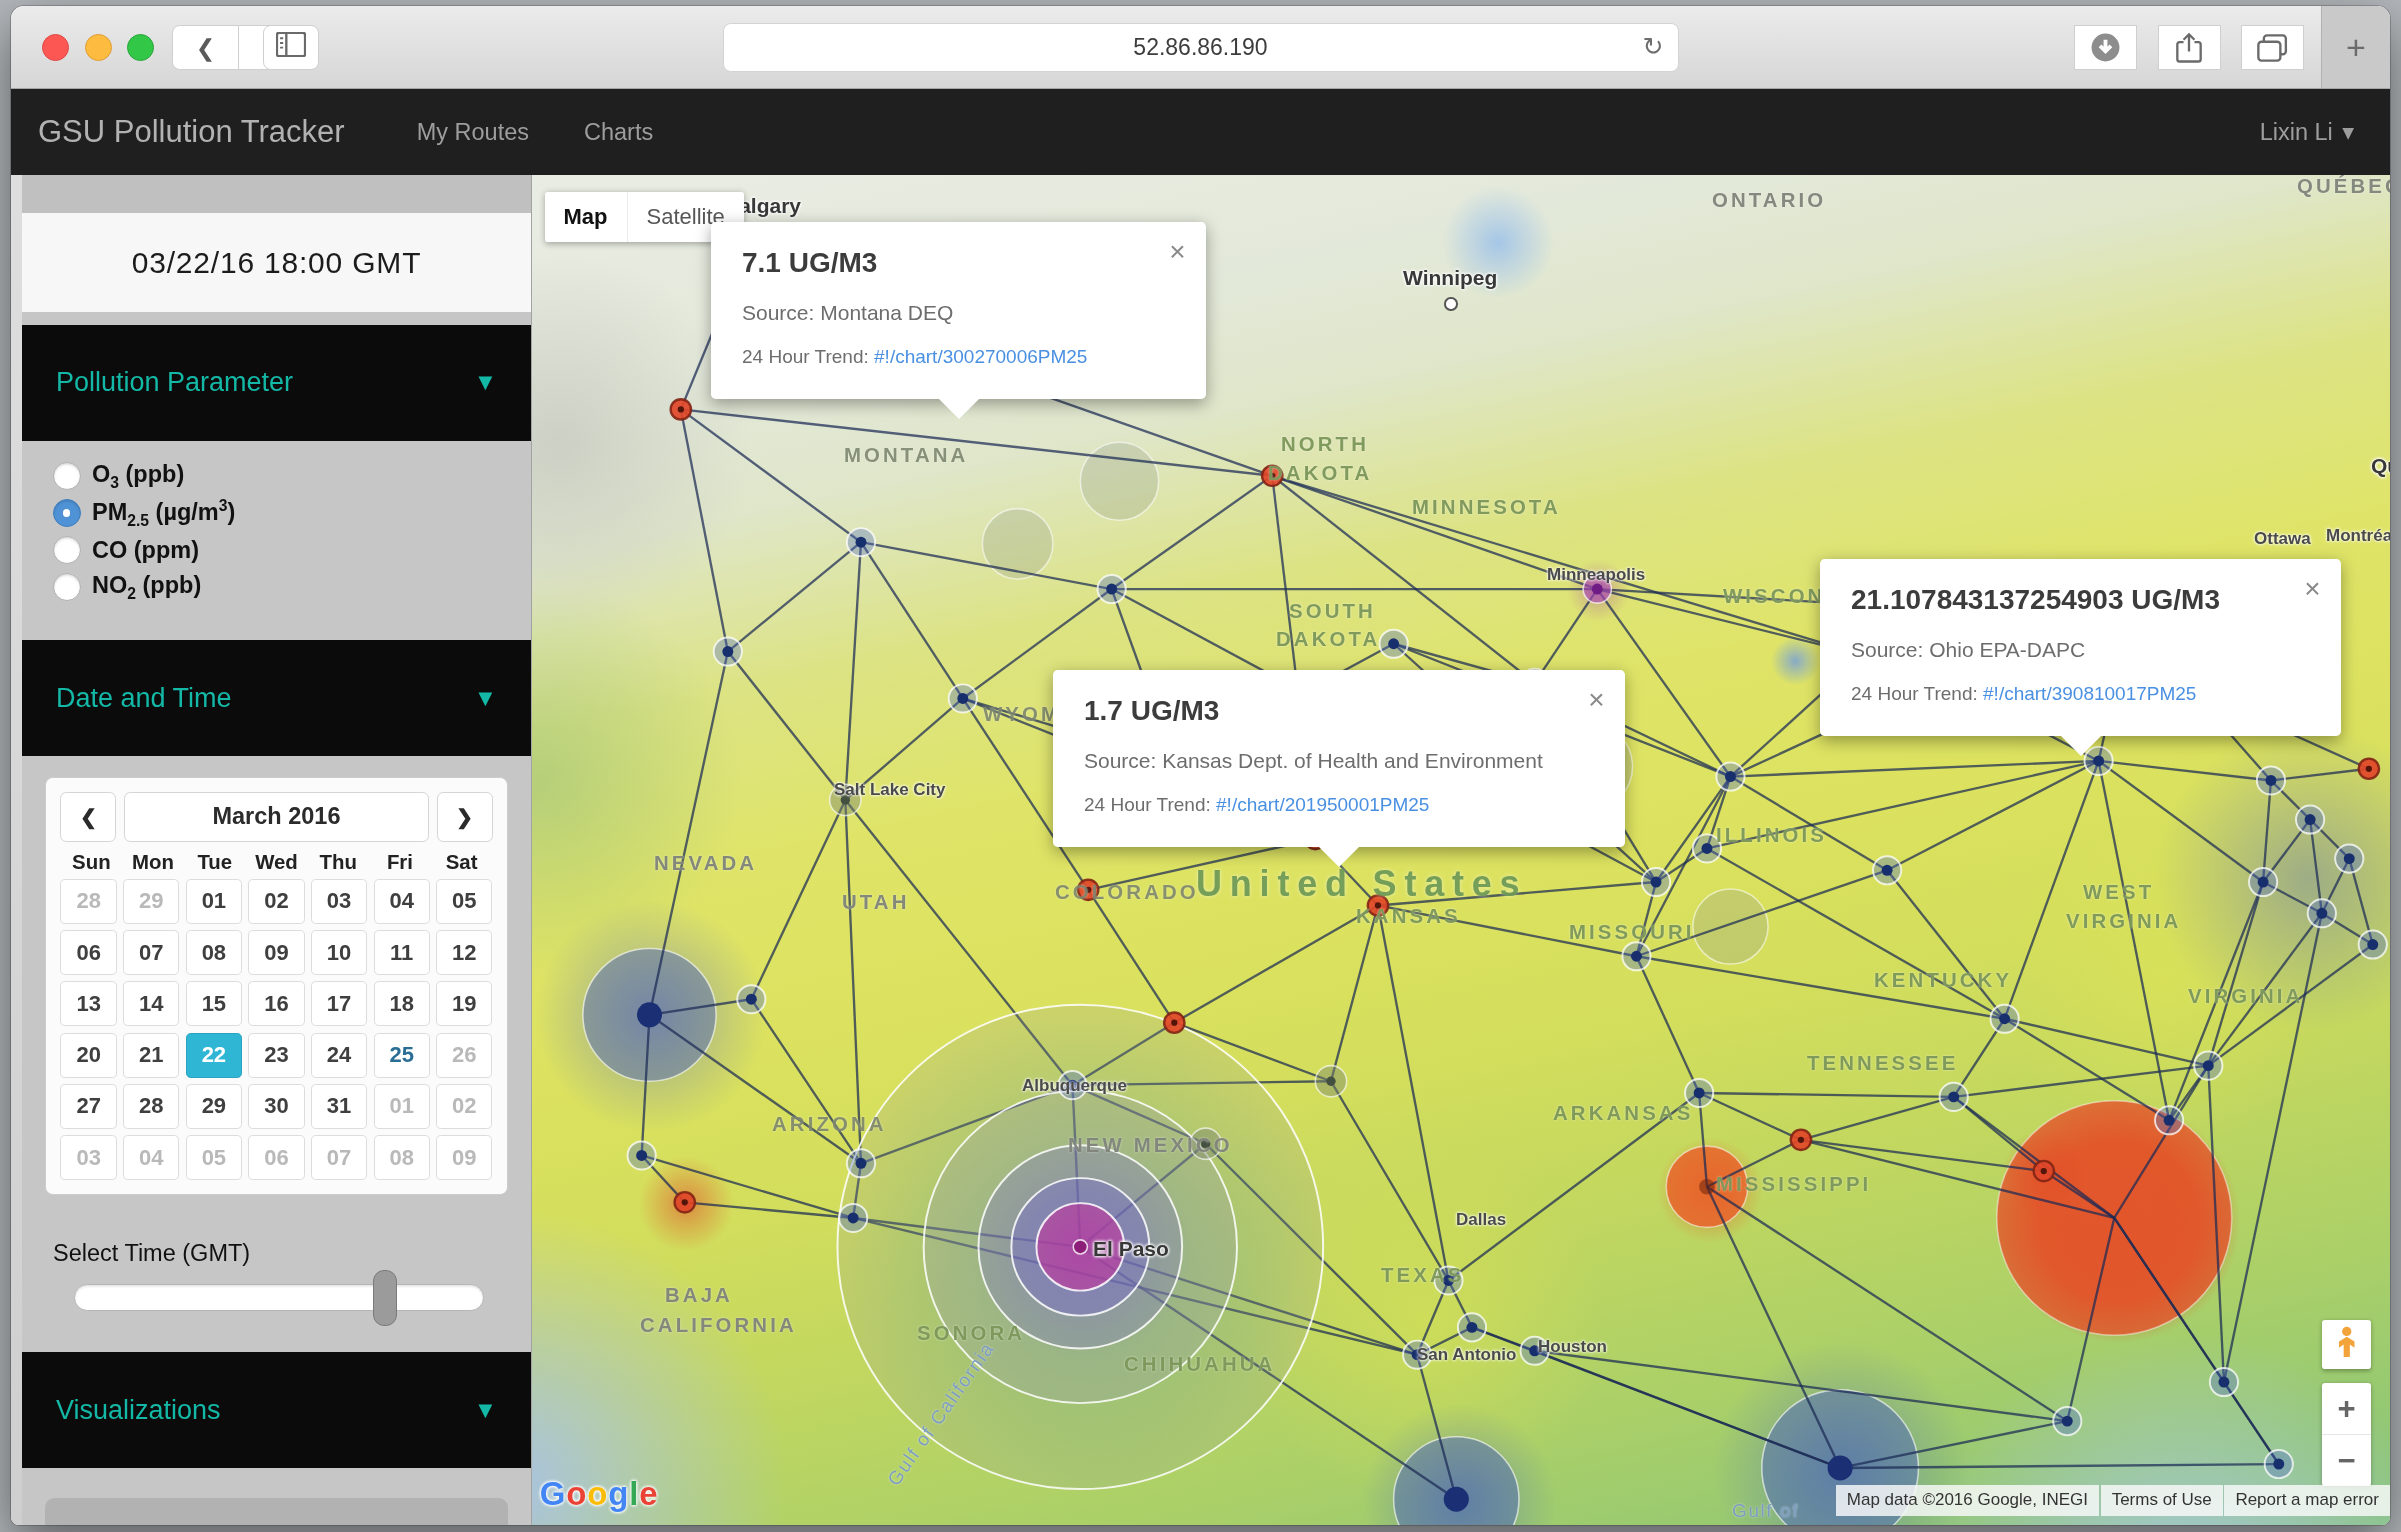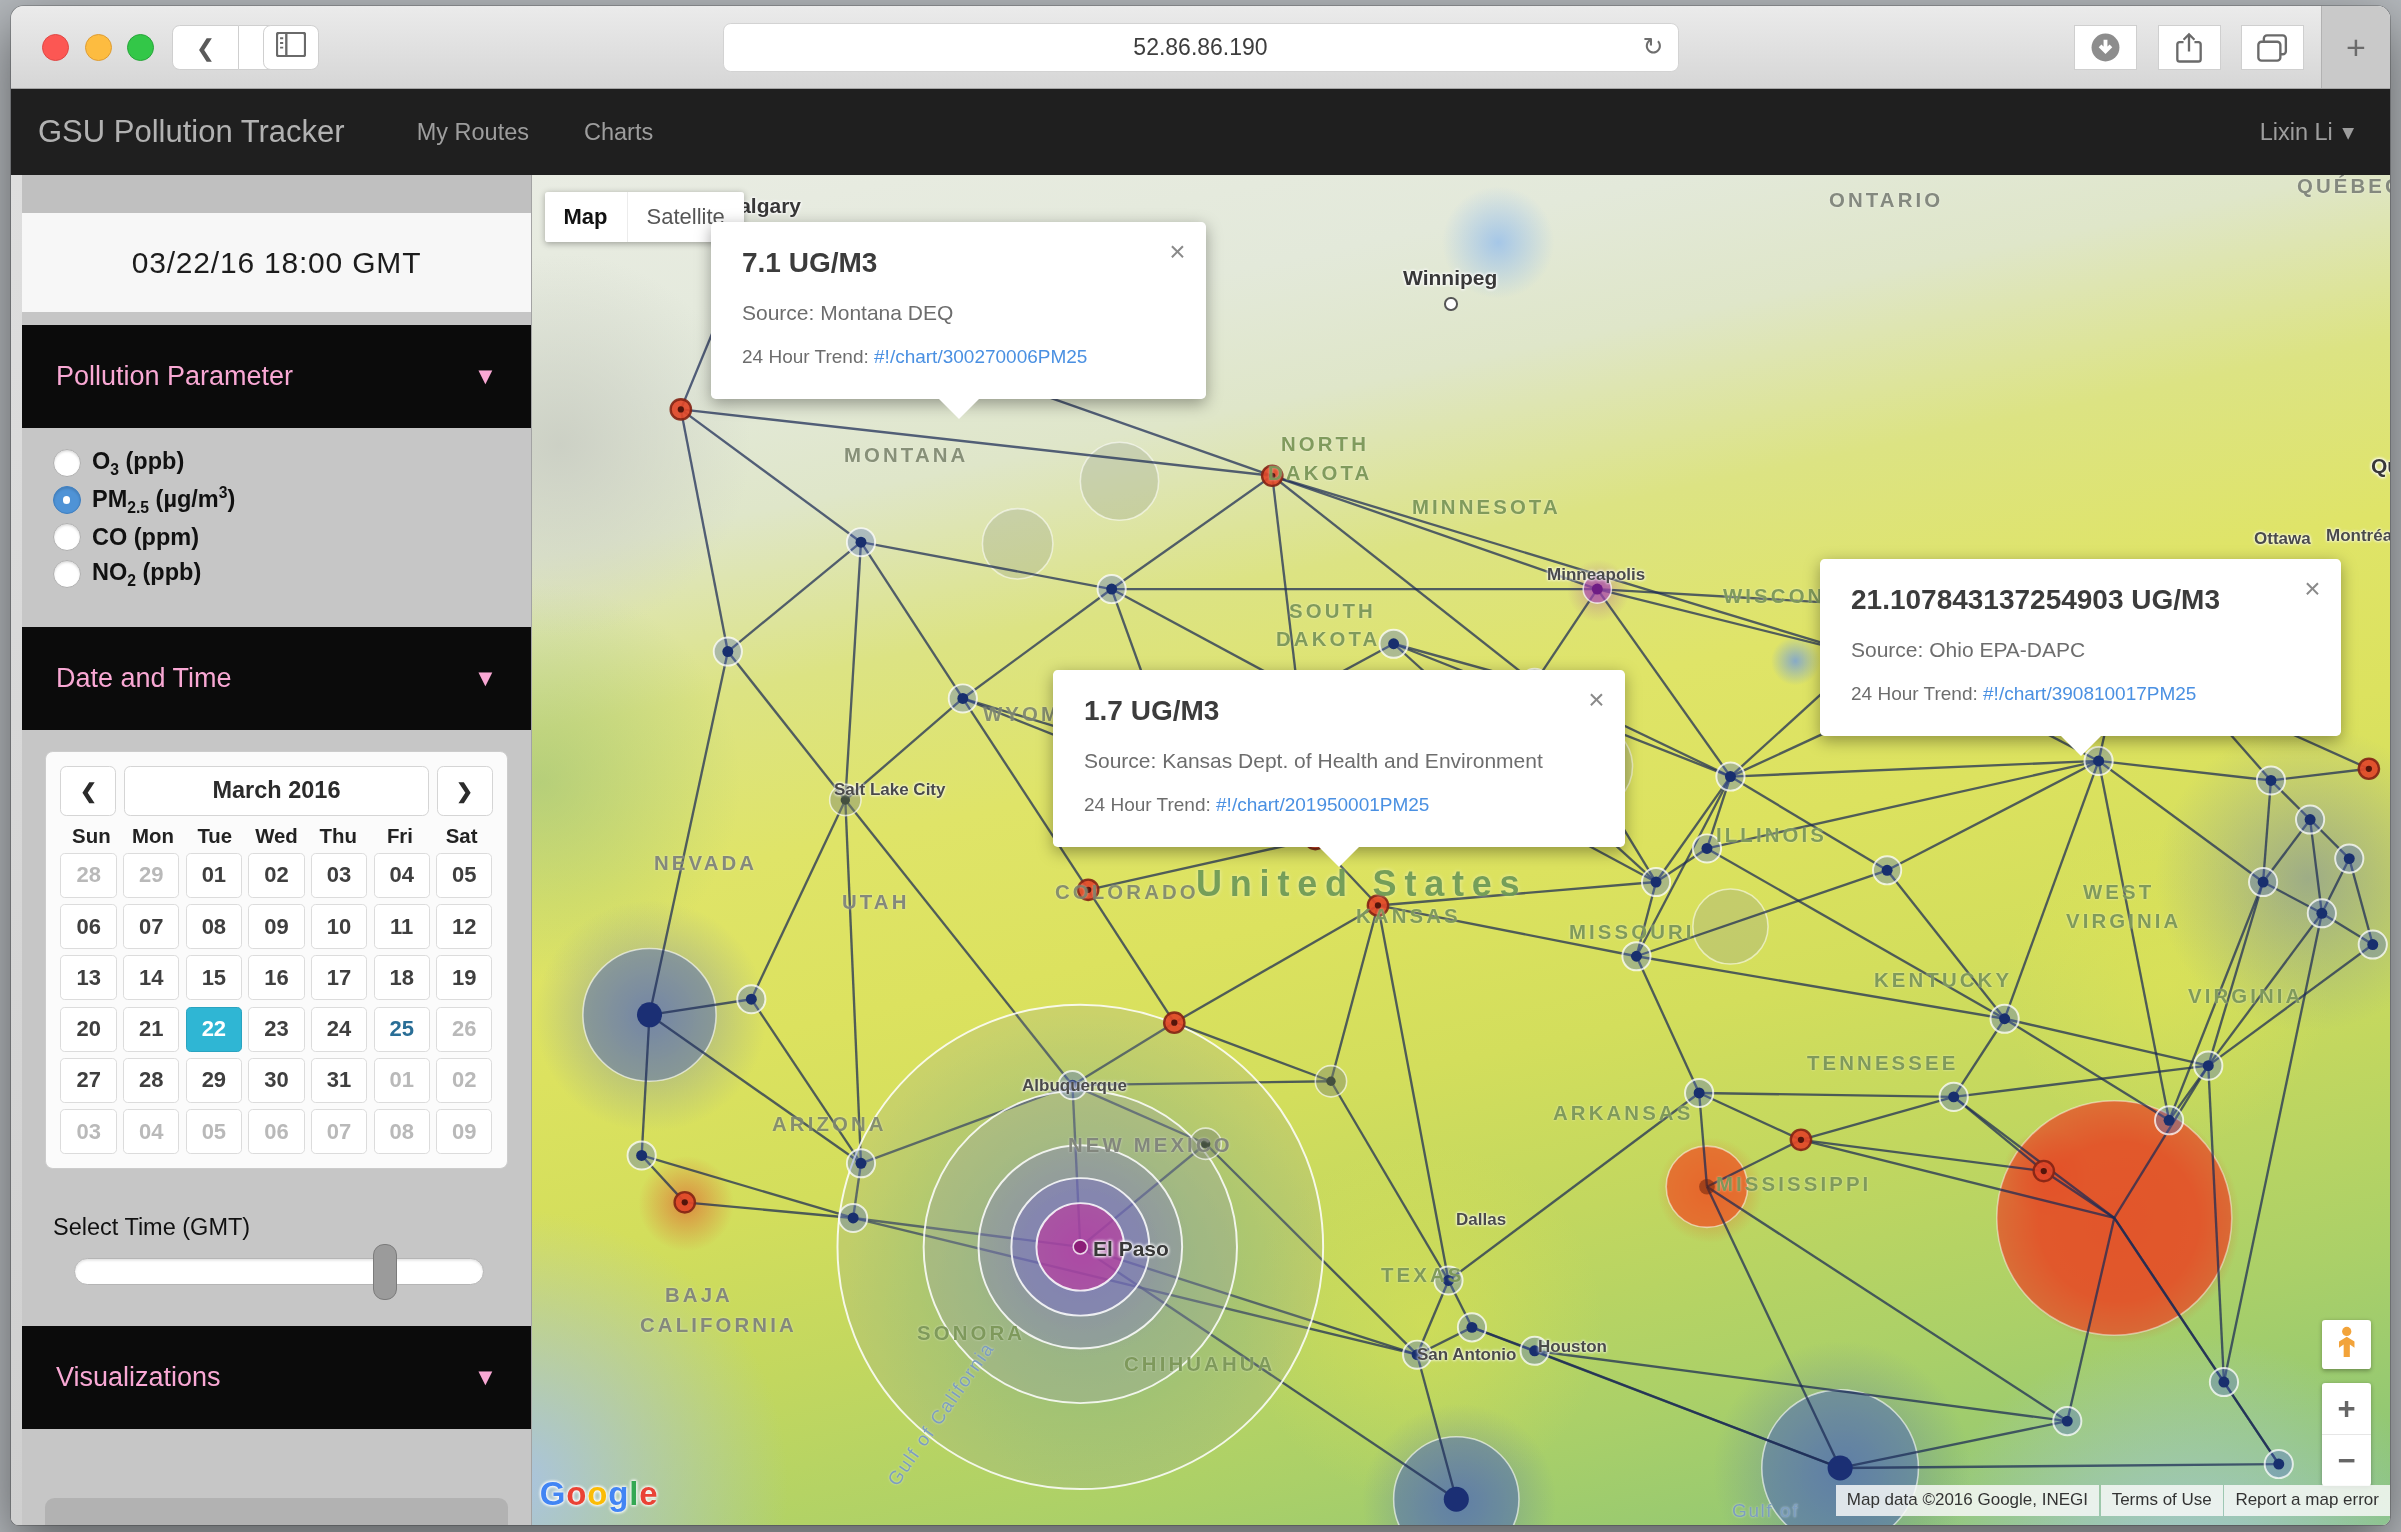--- a/index.html
+++ b/index.html
@@ -42,21 +42,21 @@
 
   
   .content { display:flex; height:1350px; background:#c6c6c6; }
   .edge { width:11px; background:linear-gradient(#dedede,#cfcfcf); }
   .sidebar { width:511px; background:#c6c6c6; position:relative; border-right:1.6px solid #a3a3a3; }
 
   .side-strip { height:38px; background:#c0c0c0; }
   .datepanel { height:99px; background:#f7f7f7; display:flex; align-items:center; justify-content:center; }
   .datetext { font-size:30px; color:#1c1c1c; letter-spacing:0.8px; }
 
-  .phead { margin-top:12.5px; height:103px; background:#0b0b0b; color:#f9a8d4; display:flex; align-items:center; padding:0 34px; }
+  .phead { margin-top:12.5px; height:116px; background:#0b0b0b; color:#14b8a6; display:flex; align-items:center; padding:0 34px; }
   .phead .lbl { font-size:27px; }
   .phead .tri { margin-left:auto; font-size:23.5px; }
 
   .params { padding:17px 0 22px 31px; }
   .param-row { display:flex; align-items:center; height:37px; }
   .radio { width:28px; height:28px; border-radius:50%; background:#fff; border:1.6px solid #b0b0b0; margin-right:11px; position:relative; flex:none;
            box-shadow:inset 0 1.6px 2.3px rgba(0,0,0,.15); }
   .radio.sel { background:#4f93d6; border-color:#3f7fc0; }
   .radio.sel::after { content:""; position:absolute; left:8.6px; top:8.6px; width:7.8px; height:7.8px; border-radius:50%; background:#fff; }
   .param-label { font-size:23.5px; font-weight:bold; color:#111; }
@@ -608,21 +608,21 @@
           <circle cx="255" cy="142" r="4" fill="#54150b"></circle>
           <circle cx="1500" cy="862" r="18" fill="rgba(80,110,200,0.35)" stroke="rgba(255,255,255,0.75)" stroke-width="2.5"></circle>
           <circle cx="1500" cy="862" r="7" fill="#182f6e"></circle>
           <circle cx="2090" cy="1210" r="18" fill="rgba(80,110,200,0.35)" stroke="rgba(255,255,255,0.75)" stroke-width="2.5"></circle>
           <circle cx="2090" cy="1210" r="7" fill="#182f6e"></circle>
           <circle cx="1815" cy="1180" r="18" fill="rgba(80,110,200,0.35)" stroke="rgba(255,255,255,0.75)" stroke-width="2.5"></circle>
           <circle cx="1815" cy="1180" r="7" fill="#182f6e"></circle>
         </svg>
       <div id="map-labels">
           <div class="maplabel city" style="left: 192px; top: 19px;">Calgary</div>
-          <div class="maplabel reg-gray" style="left: 1297px; top: 14px;">ONTARIO</div>
+          <div class="maplabel reg-gray" style="left: 1180px; top: 14px;">ONTARIO</div>
           <div class="maplabel reg-gray" style="left: 1765px; top: 0px;">QUÉBEC</div>
           <div class="maplabel city dot" style="left: 871px; top: 91px;">Winnipeg</div>
           <div class="maplabel city-sm" style="left: 1722px; top: 354px;">Ottawa</div>
           <div class="maplabel city-sm" style="left: 1794px; top: 351px;">Montréal</div>
           <div class="maplabel city" style="left: 1839px; top: 279px;">Qu</div>
           <div class="maplabel reg-dim" style="left: 312px; top: 269px;">MONTANA</div>
           <div class="maplabel reg" style="left: 749px; top: 258px;">NORTH</div>
           <div class="maplabel reg" style="left: 736px; top: 287px;">DAKOTA</div>
           <div class="maplabel reg" style="left: 880px; top: 321px;">MINNESOTA</div>
           <div class="maplabel city-sm" style="left: 1015px; top: 390px;">Minneapolis</div>

